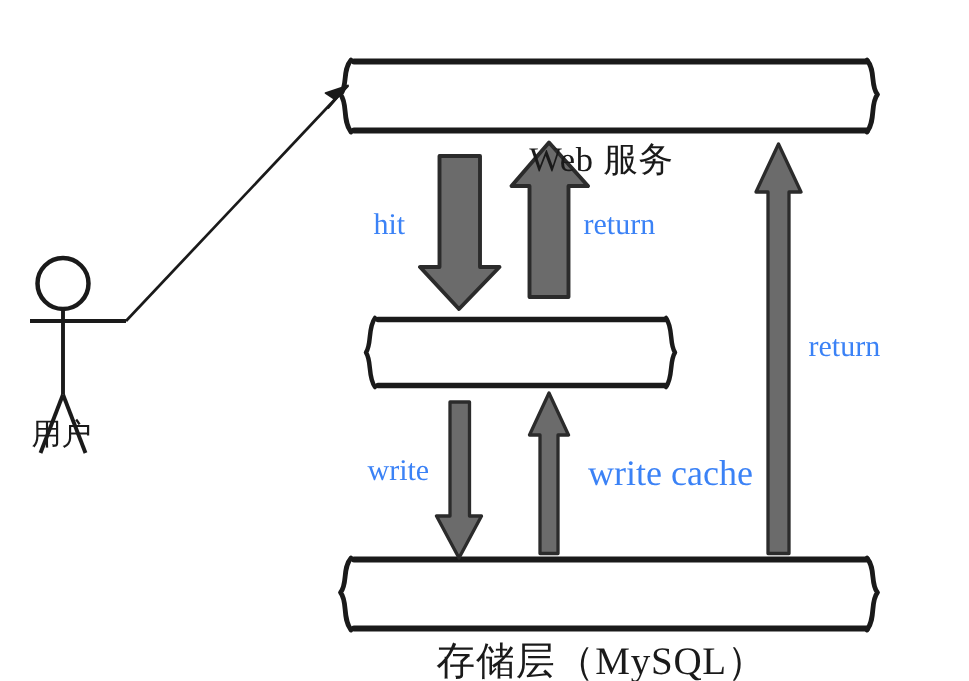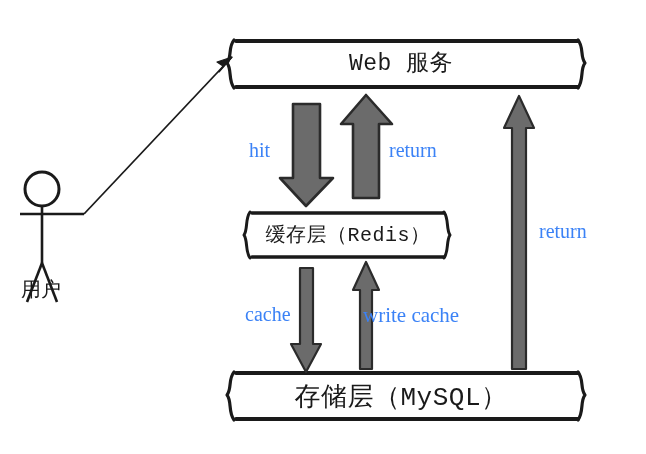--- a/index.html
+++ b/index.html
@@ -21,23 +21,24 @@
     position: absolute;
     top: 0;
     left: 0;
     width: 646px;
     height: 454px;
   }
   .node-box-label {
     position: absolute;
     text-align: center;
     color: #1a1a1a;
-    font-family: Liberation Mono, monospace;
+    font-family: Liberation Serif, serif;
     white-space: nowrap;
     letter-spacing: 0.5px;
+    margin-top: 44px;
   }
   .edge-label {
     position: absolute;
     color: #3b82f6;
     font-family: "Liberation Serif", "DejaVu Serif", serif;
     white-space: nowrap;
   }
   .actor-label {
     position: absolute;
     color: #1a1a1a;
@@ -71,23 +72,23 @@
     left: 389px;
     top: 139px;
     font-size: 20px;
   }
   #label-miss {
     left: 245px;
     top: 303px;
     font-size: 20px;
   }
   #label-write-cache {
-    left: 363px;
+    left: 392px;
     top: 303px;
-    font-size: 21px;
+    font-size: 24px;
   }
   #label-return-db {
     left: 539px;
     top: 220px;
     font-size: 20px;
   }
   #label-user {
     left: 21px;
     top: 276px;
     font-size: 20px;
@@ -141,29 +142,28 @@
     <path d="M 300 268 L 313 268 L 313 344 L 321 344 L 306 372 L 291 344 L 300 344 Z" fill="#6b6b6b" stroke="#2b2b2b" stroke-width="2.2" stroke-linejoin="round"></path>
 
     <path d="M 366 262 L 379 290 L 372 290 L 372 369 L 360 369 L 360 290 L 353 290 Z" fill="#6b6b6b" stroke="#2b2b2b" stroke-width="2.2" stroke-linejoin="round"></path>
 
     <path d="M 519 96 L 534 128 L 526 128 L 526 369 L 512 369 L 512 128 L 504 128 Z" fill="#6b6b6b" stroke="#2b2b2b" stroke-width="2.2" stroke-linejoin="round"></path>
 
   </svg>
 
   <div class="node-box-label" id="web-service-label">Web 服务</div>
 
-  <div class="node-box-label" id="cache-layer-label">缓存层（Redis）</div>
 
   <div class="node-box-label" id="storage-layer-label">存储层（MySQL）</div>
 
   <div class="edge-label" id="label-hit">hit</div>
 
   <div class="edge-label" id="label-return-cache">return</div>
 
-  <div class="edge-label" id="label-miss">cache</div>
+  <div class="edge-label" id="label-miss">write</div>
 
   <div class="edge-label" id="label-write-cache">write cache</div>
 
   <div class="edge-label" id="label-return-db">return</div>
 
   <div class="actor-label" id="label-user">用户</div>
 
 </div>
 
 </body></html>

